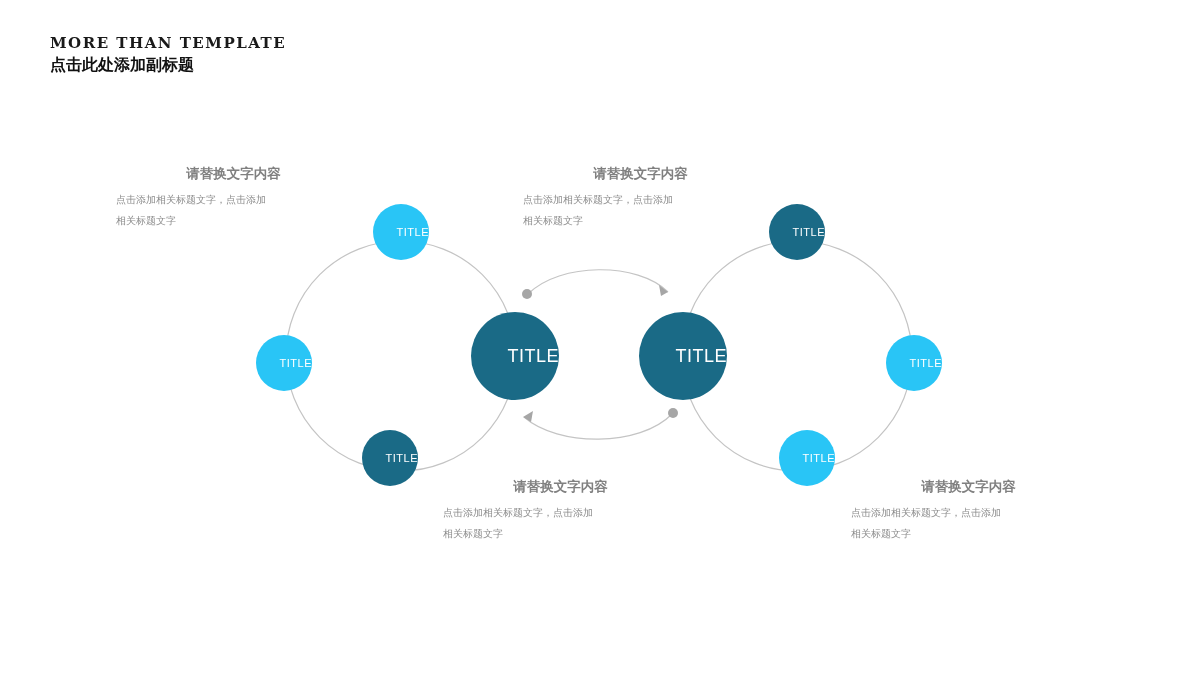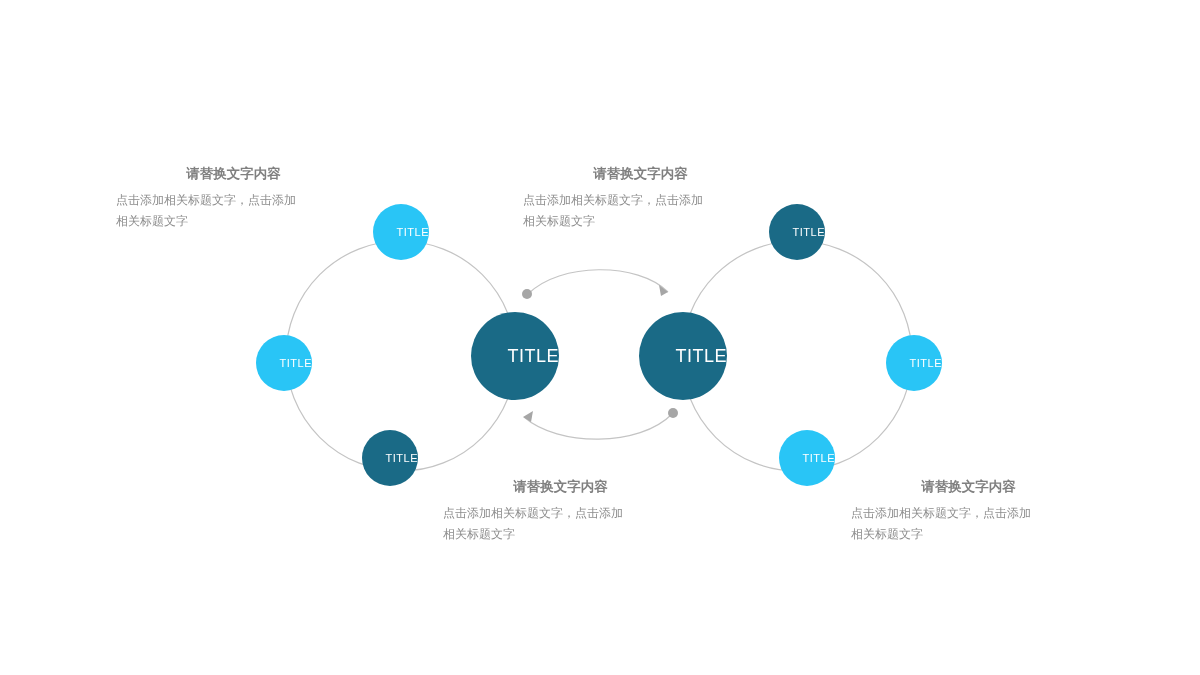--- a/index.html
+++ b/index.html
@@ -85,30 +85,32 @@
   .txtblock .t-head {
     font-size: 13.5px;
     font-weight: bold;
     color: #808080;
     line-height: 20px;
     margin-bottom: 6px;
     font-family: "Liberation Sans", sans-serif;
     text-align: center;
   }
   .txtblock .t-body {
-    font-size: 12px;
+    font-size: 10px;
     color: #8c8c8c;
     line-height: 21px;
-    font-family: Liberation Serif, serif;
+    font-family: Liberation Mono, monospace;
   }
 </style>
 </head>
 <body>
 
 <div id="header">
+  <div class="main-title">MORE THAN TEMPLATE</div>
+  <div class="sub-title">点击此处添加副标题</div>
 </div>
 
 <div id="diagram">
 
   <svg width="1200" height="675">
 
     <circle cx="401" cy="356" r="115" fill="none" stroke="#c4c4c4" stroke-width="1.2"></circle>
 
     <circle cx="797" cy="356" r="115" fill="none" stroke="#c4c4c4" stroke-width="1.2"></circle>
 

